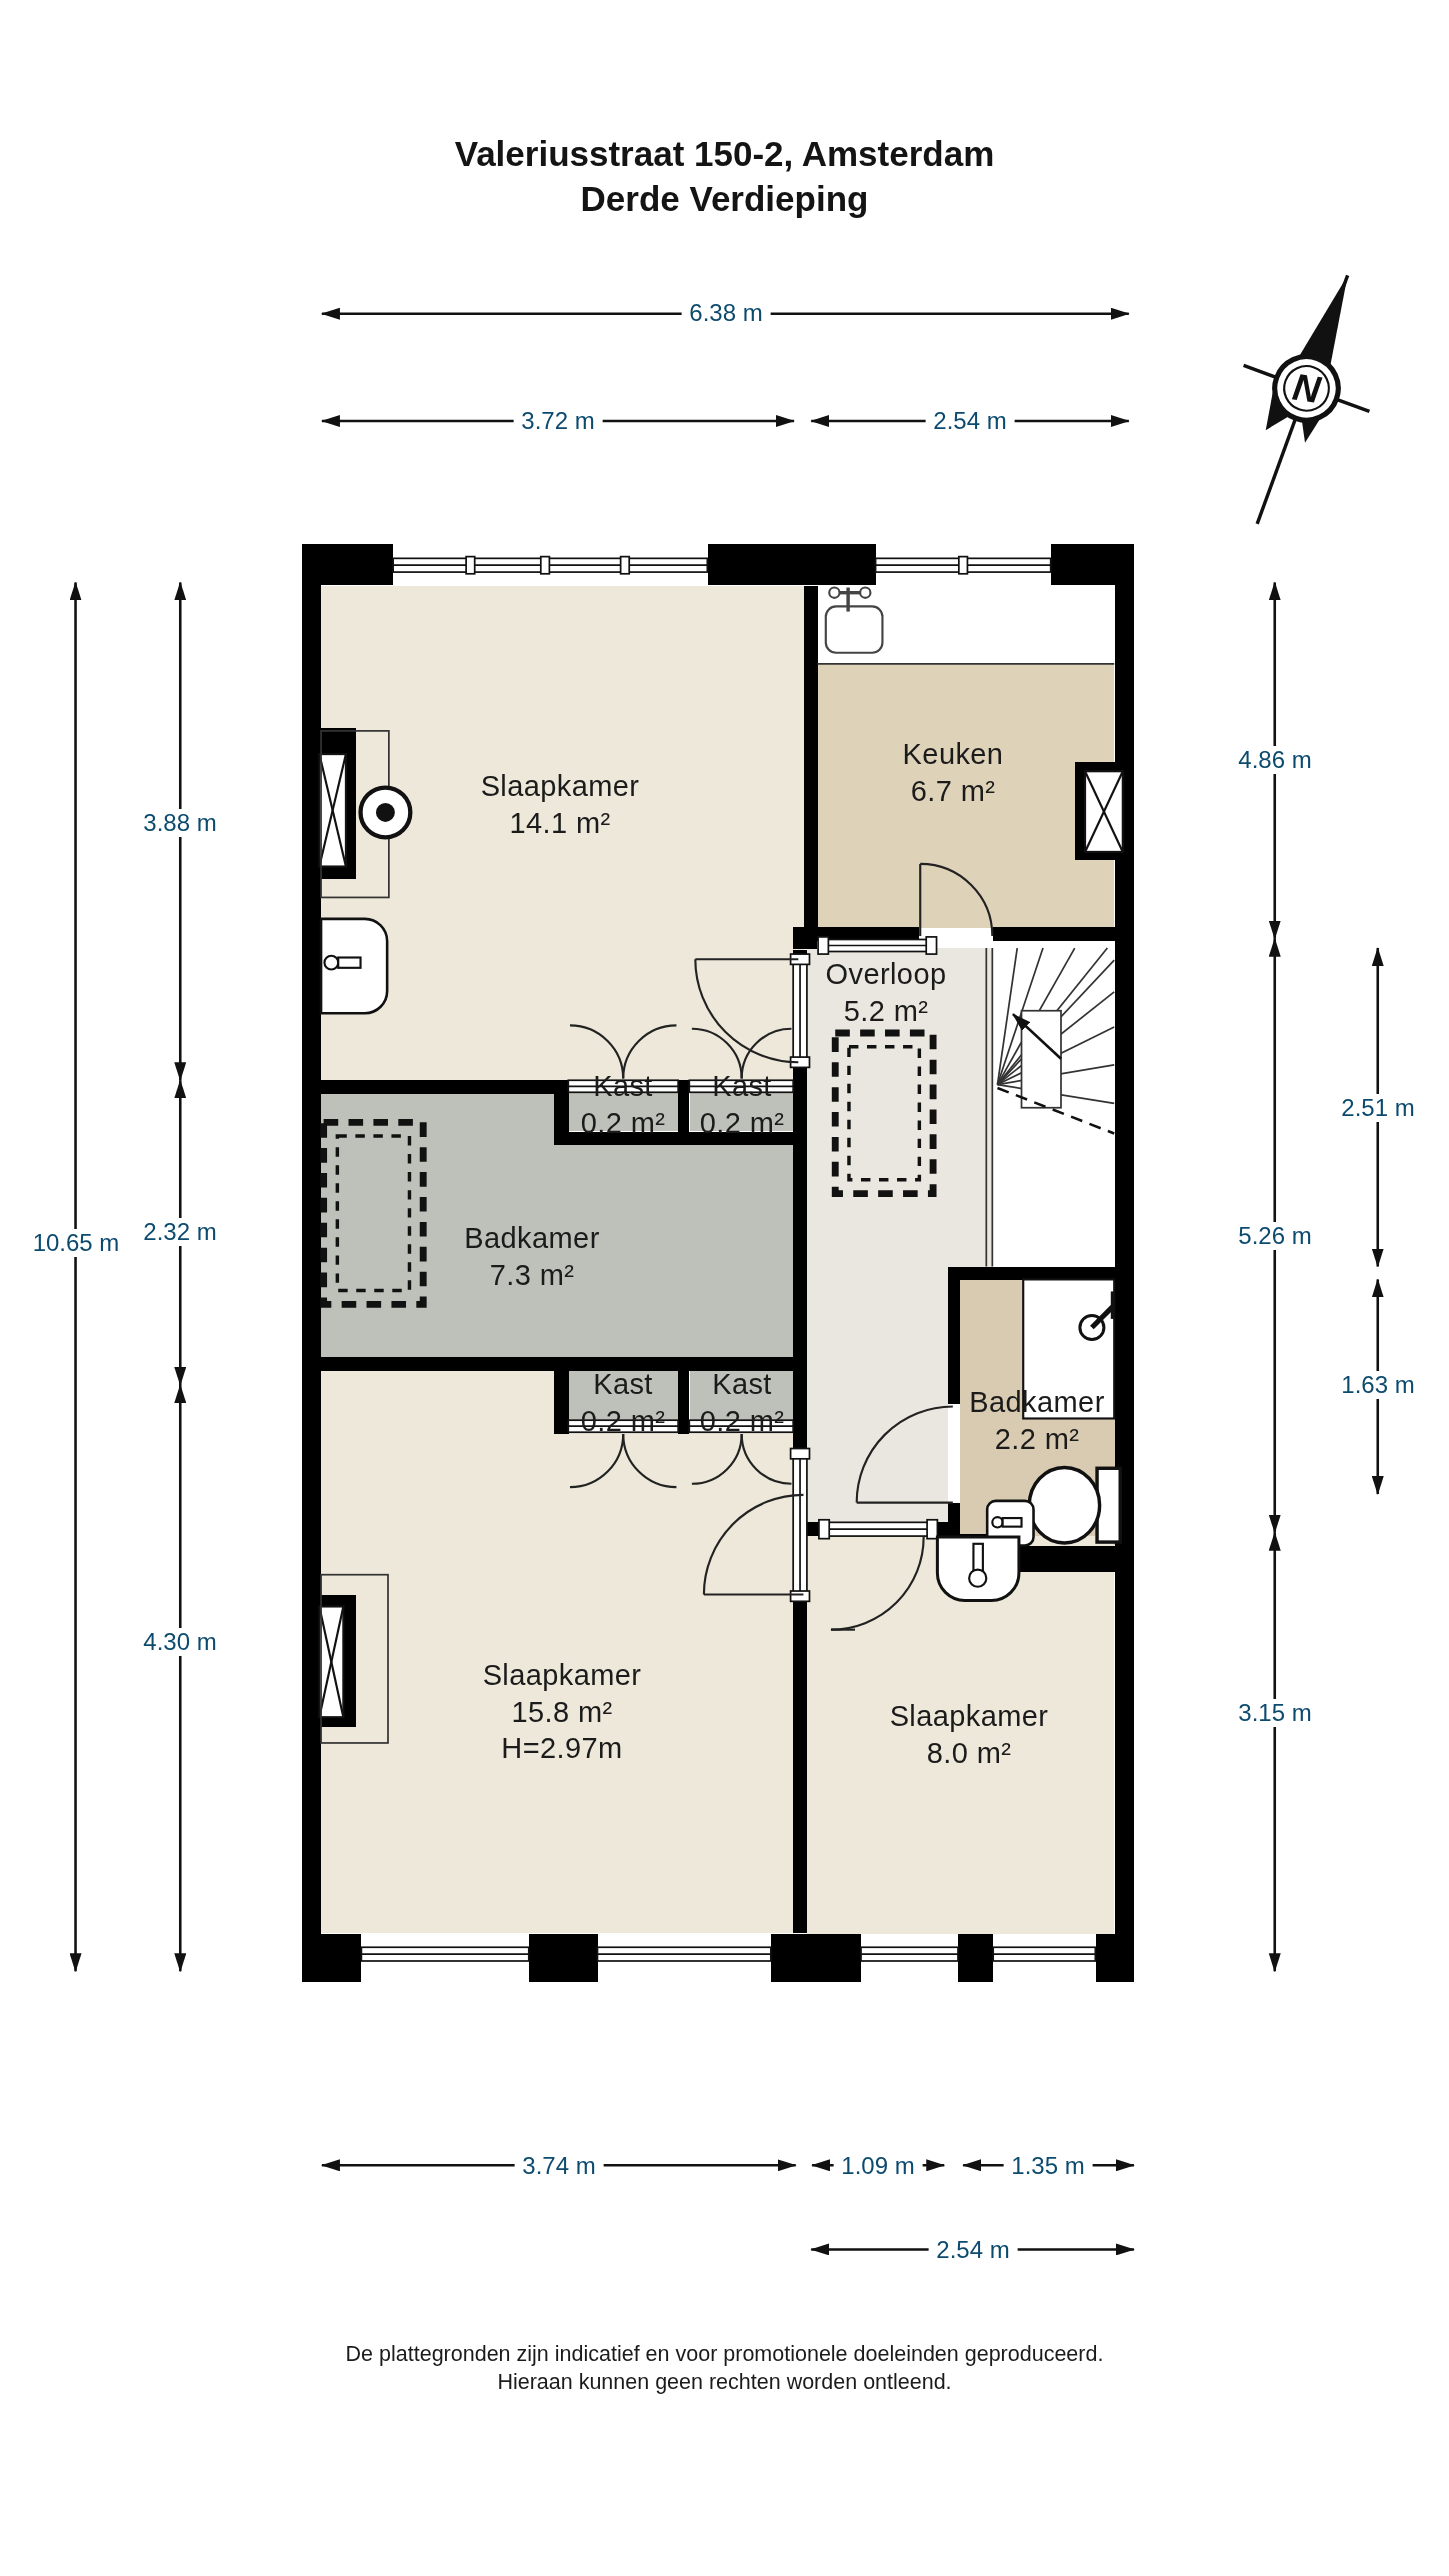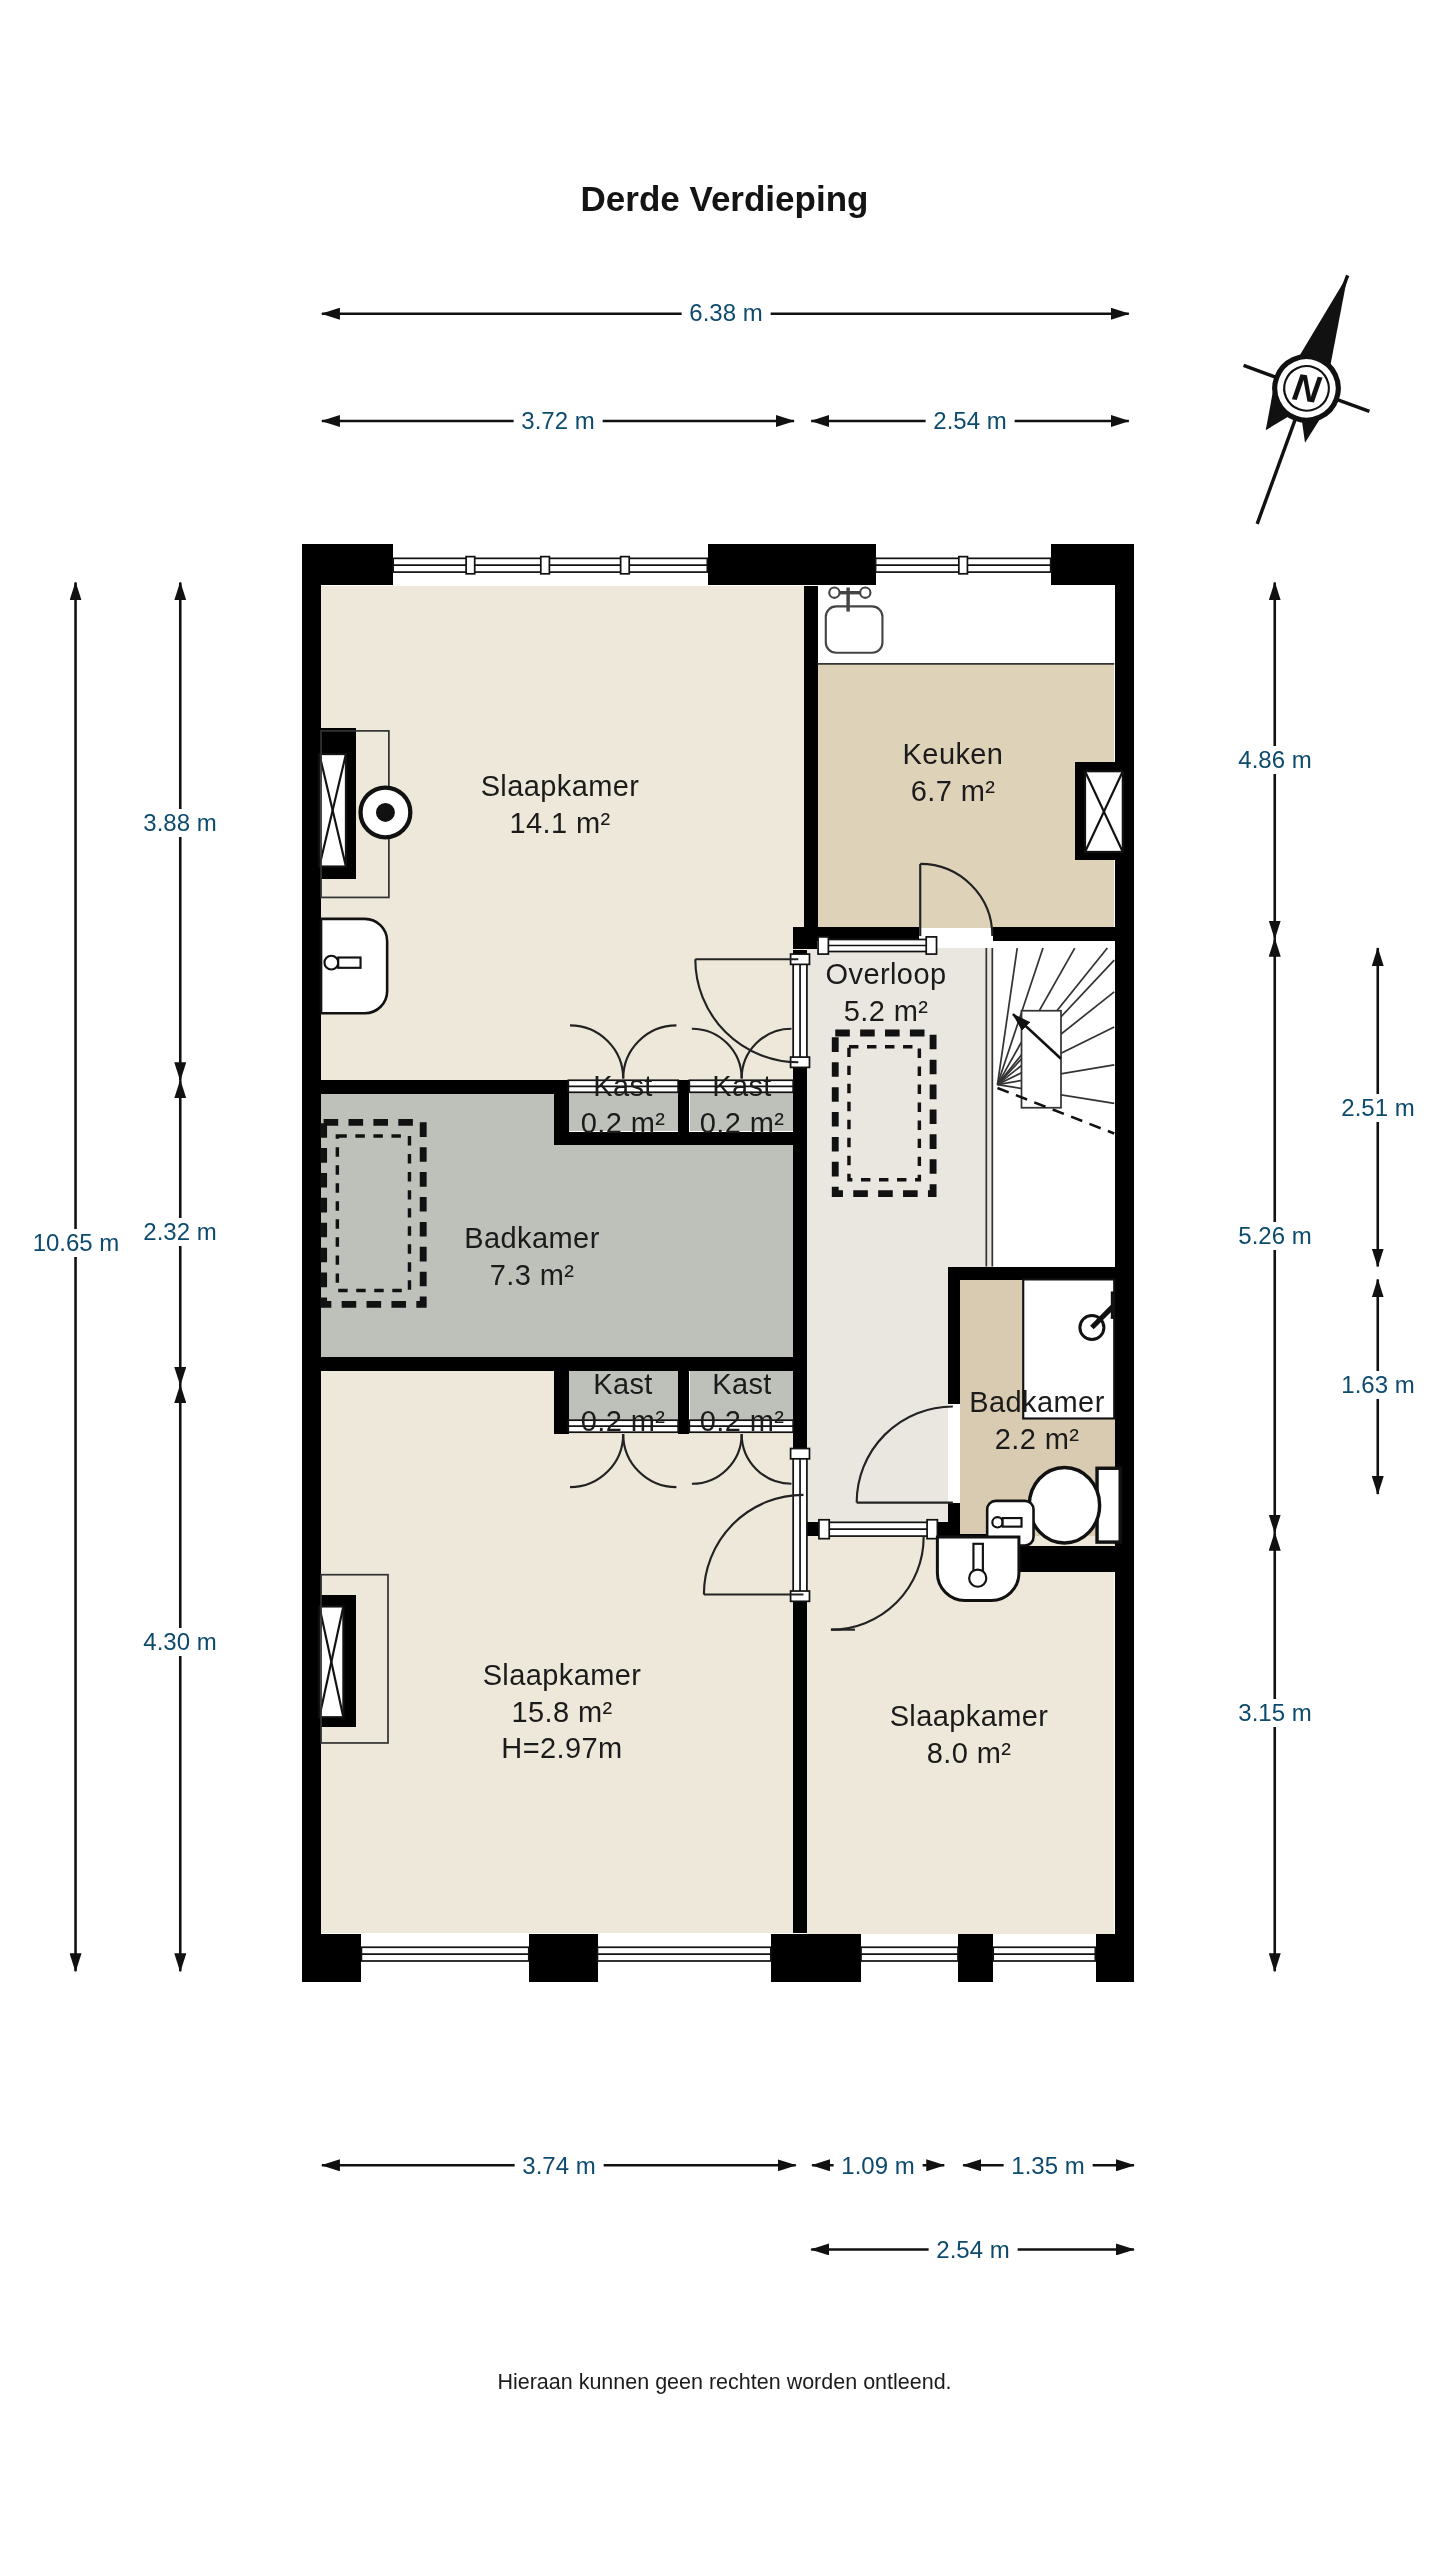--- a/index.html
+++ b/index.html
@@ -14,20 +14,21 @@
        background:#fff;padding:0 7.7px;white-space:nowrap;}
   .title{position:absolute;width:100%;text-align:center;font-weight:bold;font-size:35px;color:#141414;}
   .foot{position:absolute;width:100%;text-align:center;font-size:21.5px;color:#1b1b1b;}
   svg{position:absolute;left:0;top:0;}
 </style>
 </head>
 <body>
 
 <div id="page">
 
+  <div class="title" style="top:134px">Valeriusstraat 150-2, Amsterdam</div>
   <div class="title" style="top:179px">Derde Verdieping</div>
 
   <div class="floor" style="left:321px;top:586px;width:483px;height:495px;background:#EDE8DA"></div>
   <div class="floor" style="left:817px;top:586px;width:297px;height:78px;background:#FFFFFF"></div>
   <div class="floor" style="left:817px;top:664px;width:297px;height:264px;background:#DED2B9"></div>
   <div class="floor" style="left:807px;top:948px;width:186px;height:319px;background:#E9E7DF"></div>
   <div class="floor" style="left:993px;top:948px;width:121px;height:319px;background:#FFFFFF"></div>
   <div class="floor" style="left:807px;top:1267px;width:141px;height:256px;background:#E9E7DF"></div>
   <div class="floor" style="left:321px;top:1094px;width:233px;height:263px;background:#BEC1BA"></div>
   <div class="floor" style="left:554px;top:1145px;width:240px;height:212px;background:#BEC1BA"></div>
@@ -342,16 +343,17 @@
   <div class="dim" style="left:1378px;top:1108px">2.51 m</div>
   <div class="dim" style="left:1275px;top:1236px">5.26 m</div>
   <div class="dim" style="left:1378px;top:1385px">1.63 m</div>
   <div class="dim" style="left:1275px;top:1713px">3.15 m</div>
 
   <div class="dim" style="left:559px;top:2166px">3.74 m</div>
   <div class="dim" style="left:878px;top:2166px">1.09 m</div>
   <div class="dim" style="left:1048px;top:2166px">1.35 m</div>
   <div class="dim" style="left:973px;top:2250px">2.54 m</div>
 
+  <div class="foot" style="top:2342px">De plattegronden zijn indicatief en voor promotionele doeleinden geproduceerd.</div>
   <div class="foot" style="top:2370px">Hieraan kunnen geen rechten worden ontleend.</div>
 
 </div>
 
 
 </body></html>

